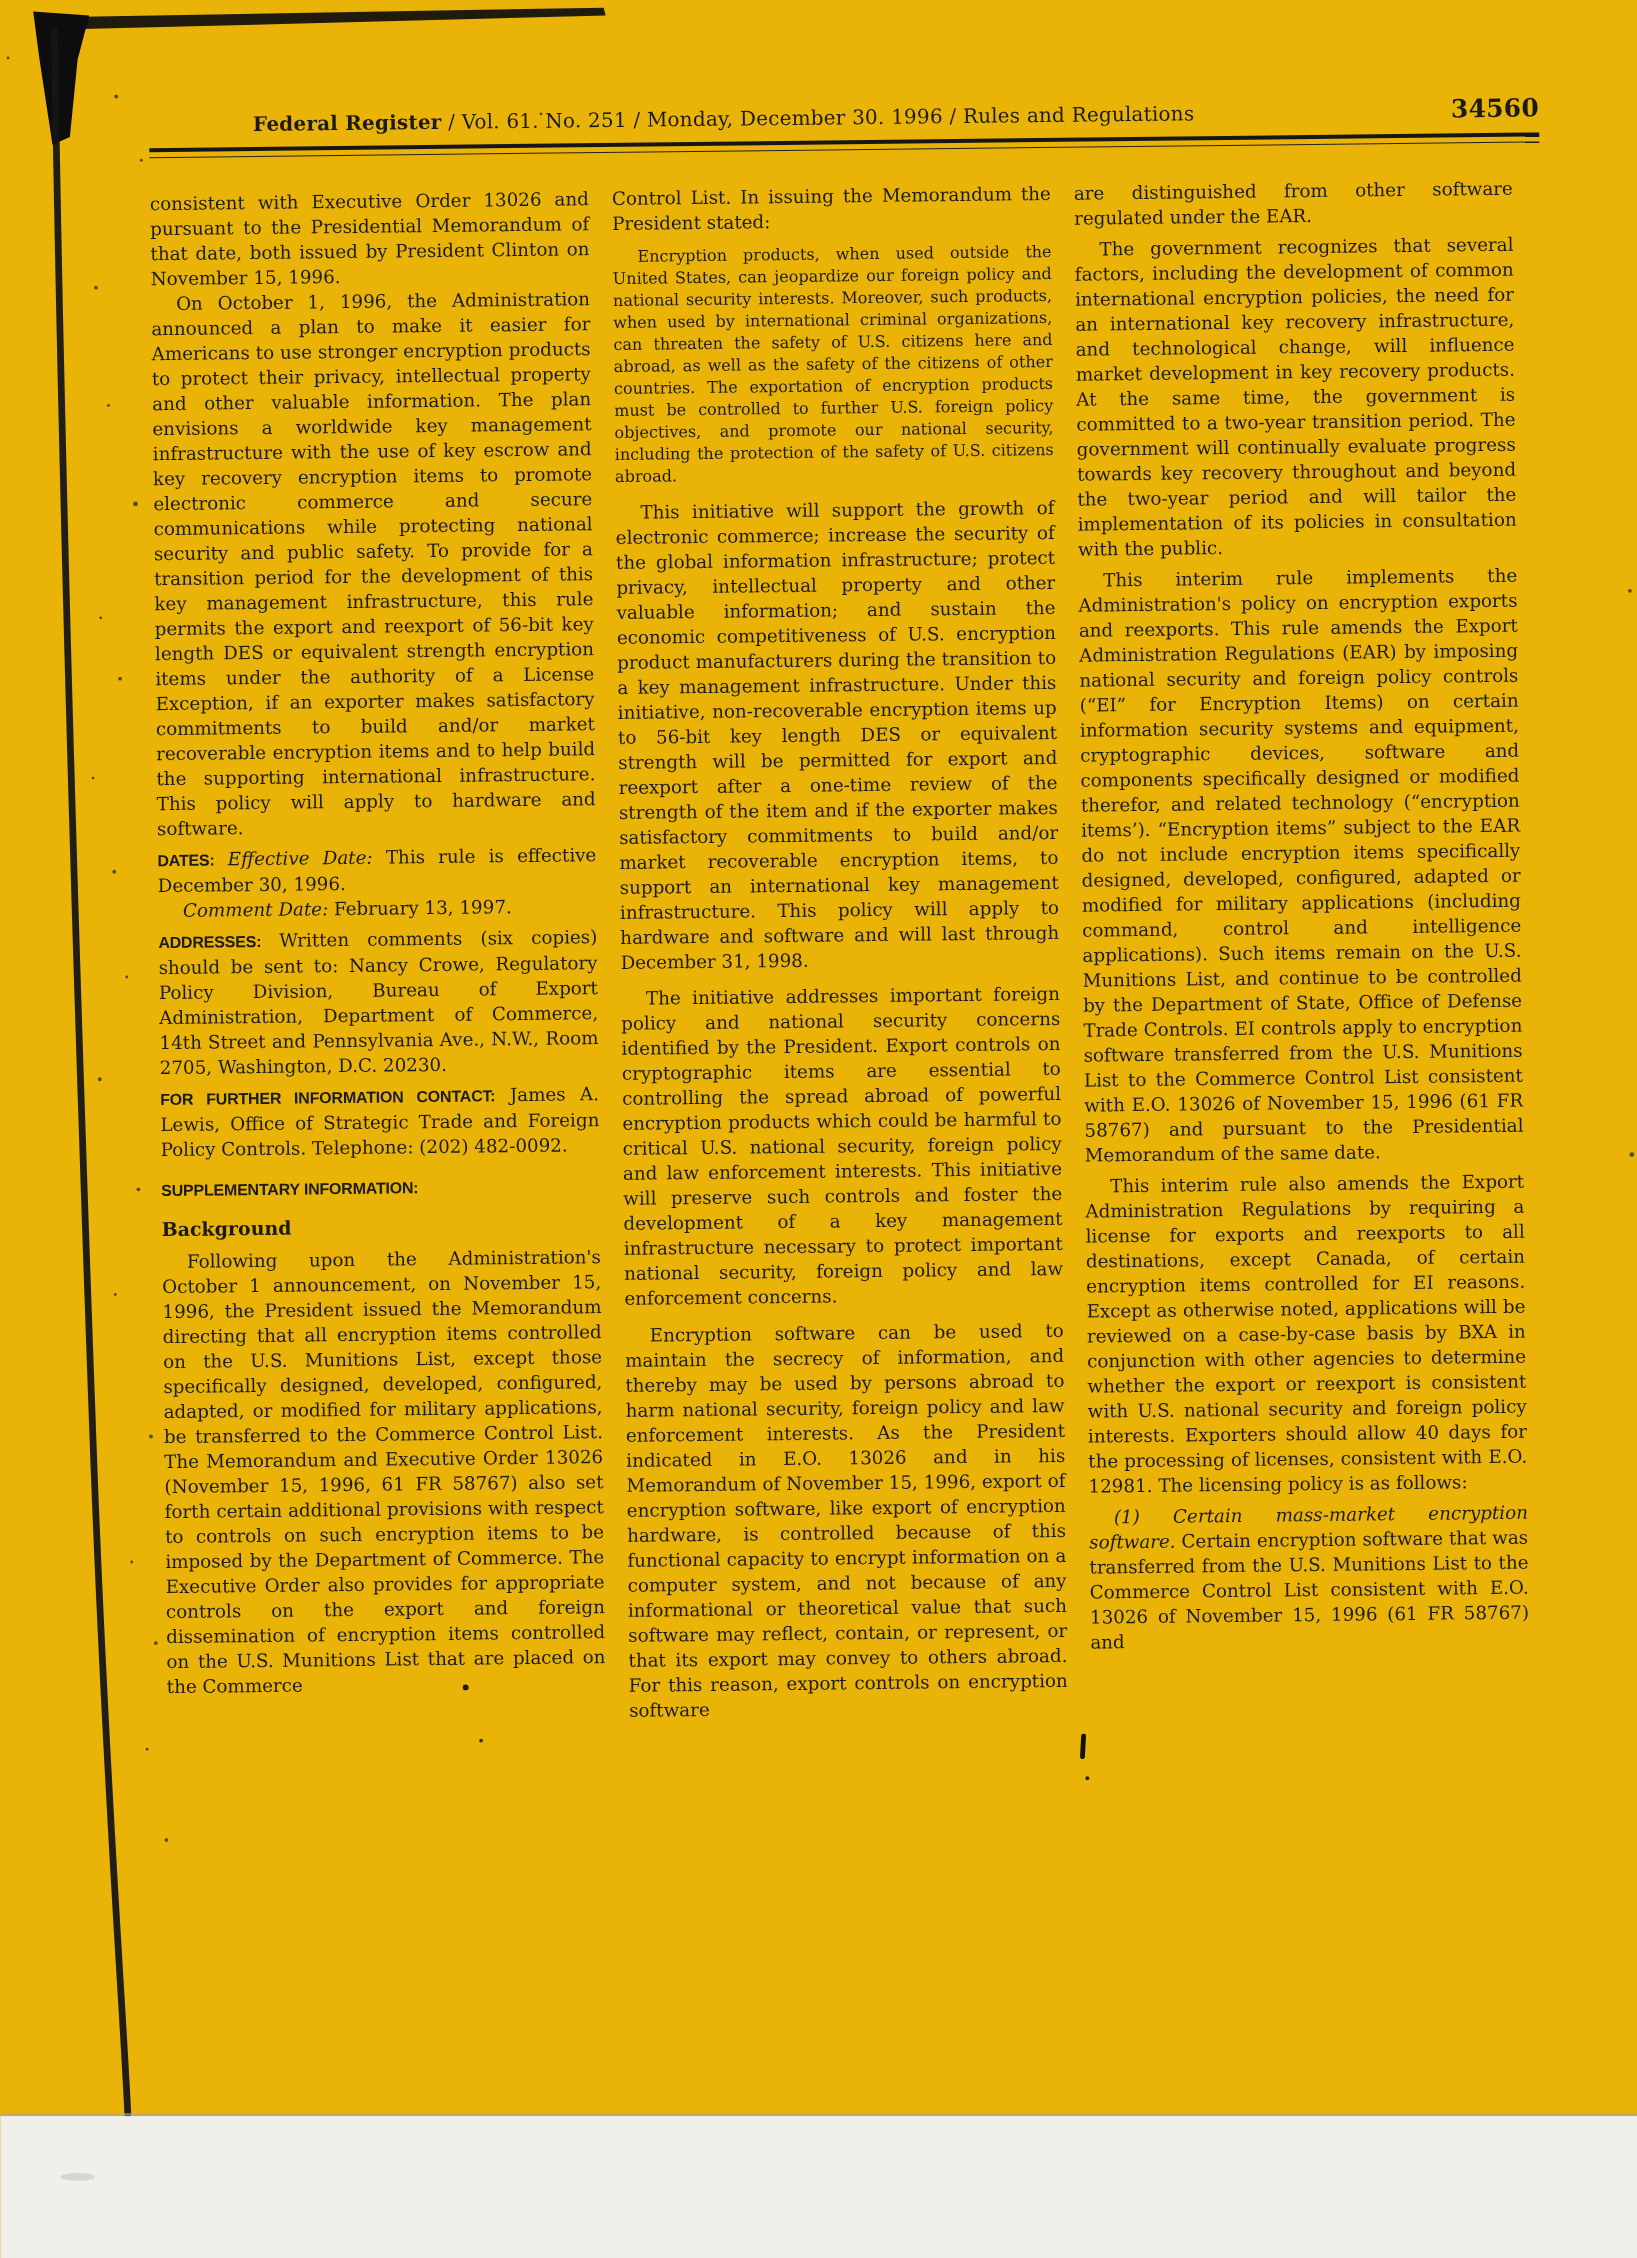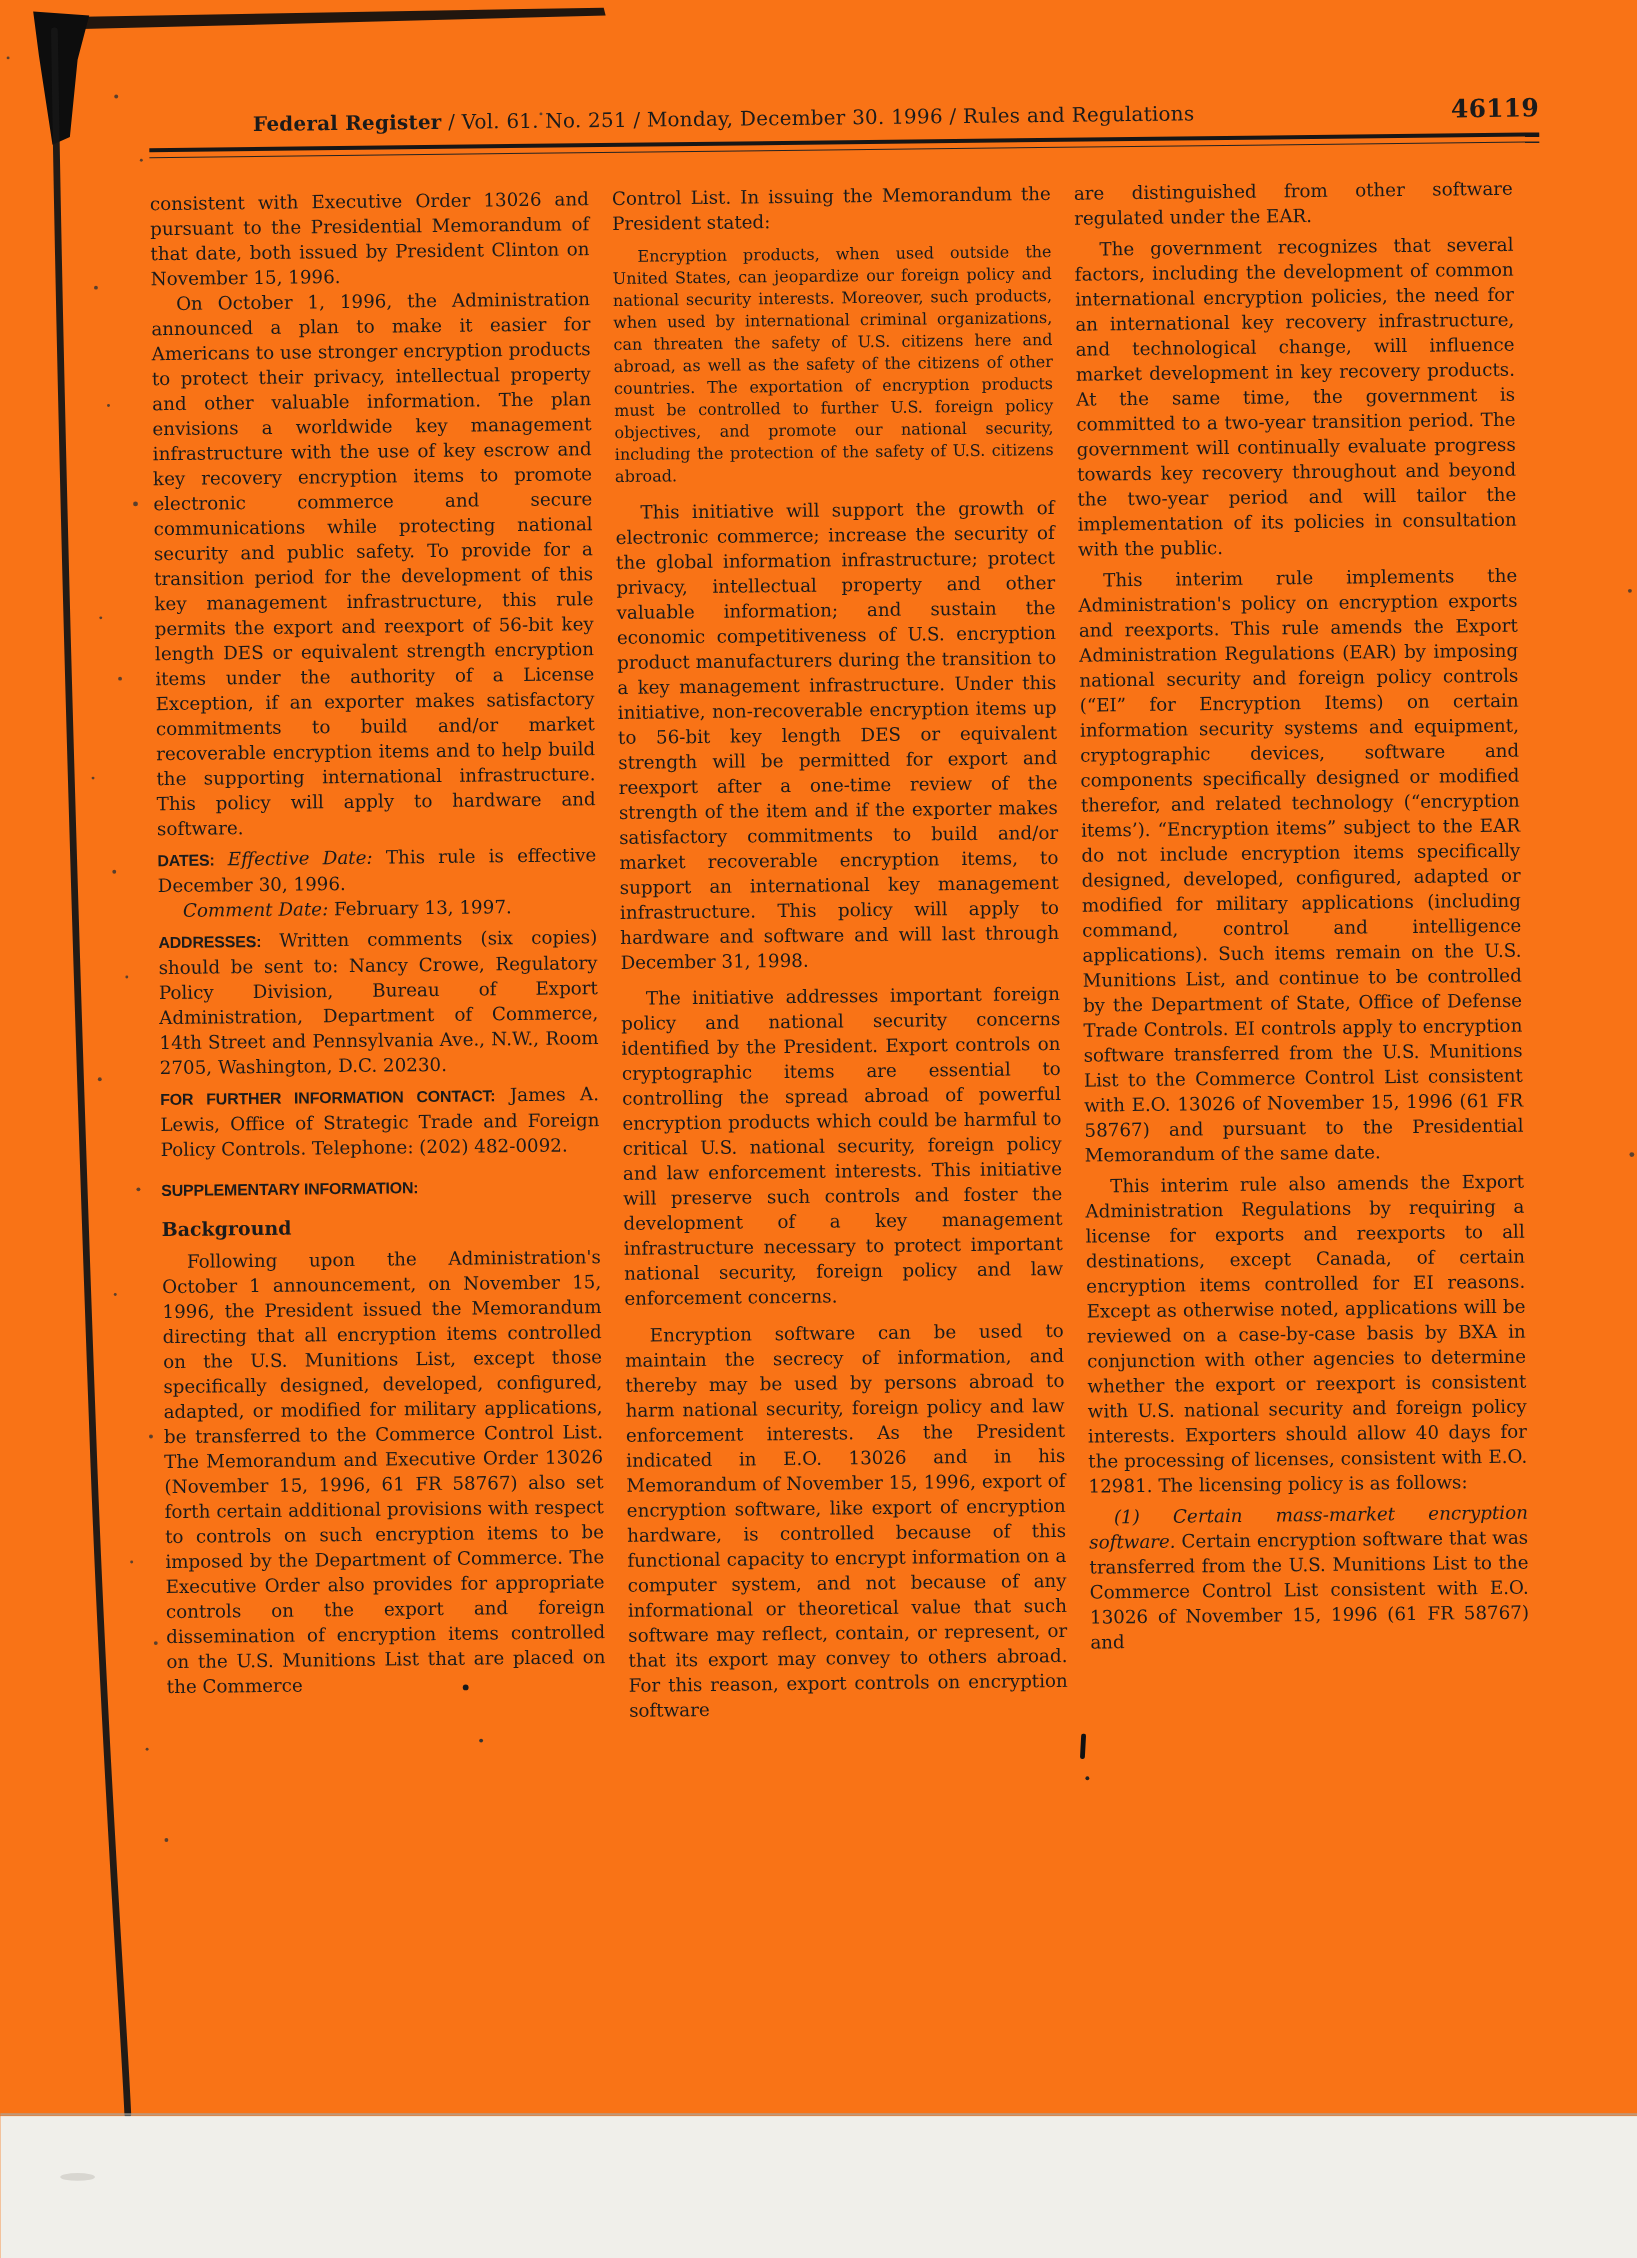--- a/index.html
+++ b/index.html
@@ -1,19 +1,19 @@
 <!DOCTYPE html>
 <html><head>
 <meta charset="utf-8">
 <style>
   html,body { margin:0; padding:0; background:#e8e8e8; }
   .page {
     position: relative;
     width: 1638px; height: 2258px;
-    background: #f97316;
+    background: #eab308;
     overflow: hidden;
     font-family: "DejaVu Serif", serif;
     color: #1b1b1b;
   }
   .artifacts { position:absolute; left:0; top:0; z-index:1; pointer-events:none; }
   .content {
     position:absolute; left:162px; top:108px; width:1390px; z-index:2;
     transform: rotate(-0.65deg);
     transform-origin: 97px 1159px;
   }
@@ -77,21 +77,21 @@
     <circle cx="498" cy="1803" r="2" fill="#333"></circle>
     <rect x="0" y="2189" width="1696" height="2.5" fill="#a8a6a1" opacity="0.7"></rect>
     <rect x="0" y="2192" width="1696" height="147" fill="#f0efea"></rect>
     <ellipse cx="80" cy="2255" rx="18" ry="4" fill="#d8d6d0"></ellipse>
   </svg>
 
   <div class="content">
 
     <div class="fr-header">
       <div class="title"><b>Federal Register</b><span> / Vol. 61. No. 251 / Monday, December 30. 1996 / Rules and Regulations</span></div>
-      <div class="pageno">46119</div>
+      <div class="pageno">34560</div>
     </div>
     <div class="rule-thick"></div>
     <div class="rule-thin"></div>
 
     <div class="cols">
 
       <div class="col">
         <p>consistent with Executive Order 13026 and pursuant to the Presidential Memorandum of that date, both issued by President Clinton on November 15, 1996.</p>
         <p class="ind">On October 1, 1996, the Administration announced a plan to make it easier for Americans to use stronger encryption products to protect their privacy, intellectual property and other valuable information. The plan envisions a worldwide key management infrastructure with the use of key escrow and key recovery encryption items to promote electronic commerce and secure communications while protecting national security and public safety. To provide for a transition period for the development of this key management infrastructure, this rule permits the export and reexport of 56-bit key length DES or equivalent strength encryption items under the authority of a License Exception, if an exporter makes satisfactory commitments to build and/or market recoverable encryption items and to help build the supporting international infrastructure. This policy will apply to hardware and software.</p>
         <p class="gap-s"><span class="fr-label">DATES:</span> <span class="it">Effective Date:</span> <span>This rule is effective December 30, 1996.</span></p>

